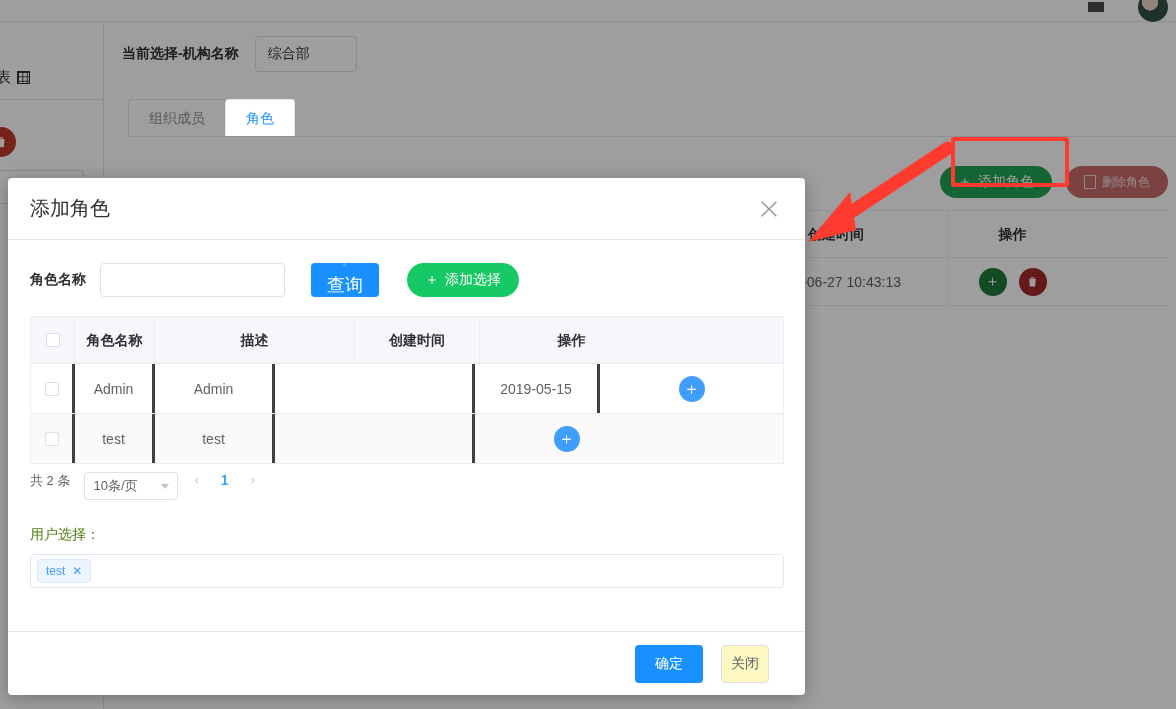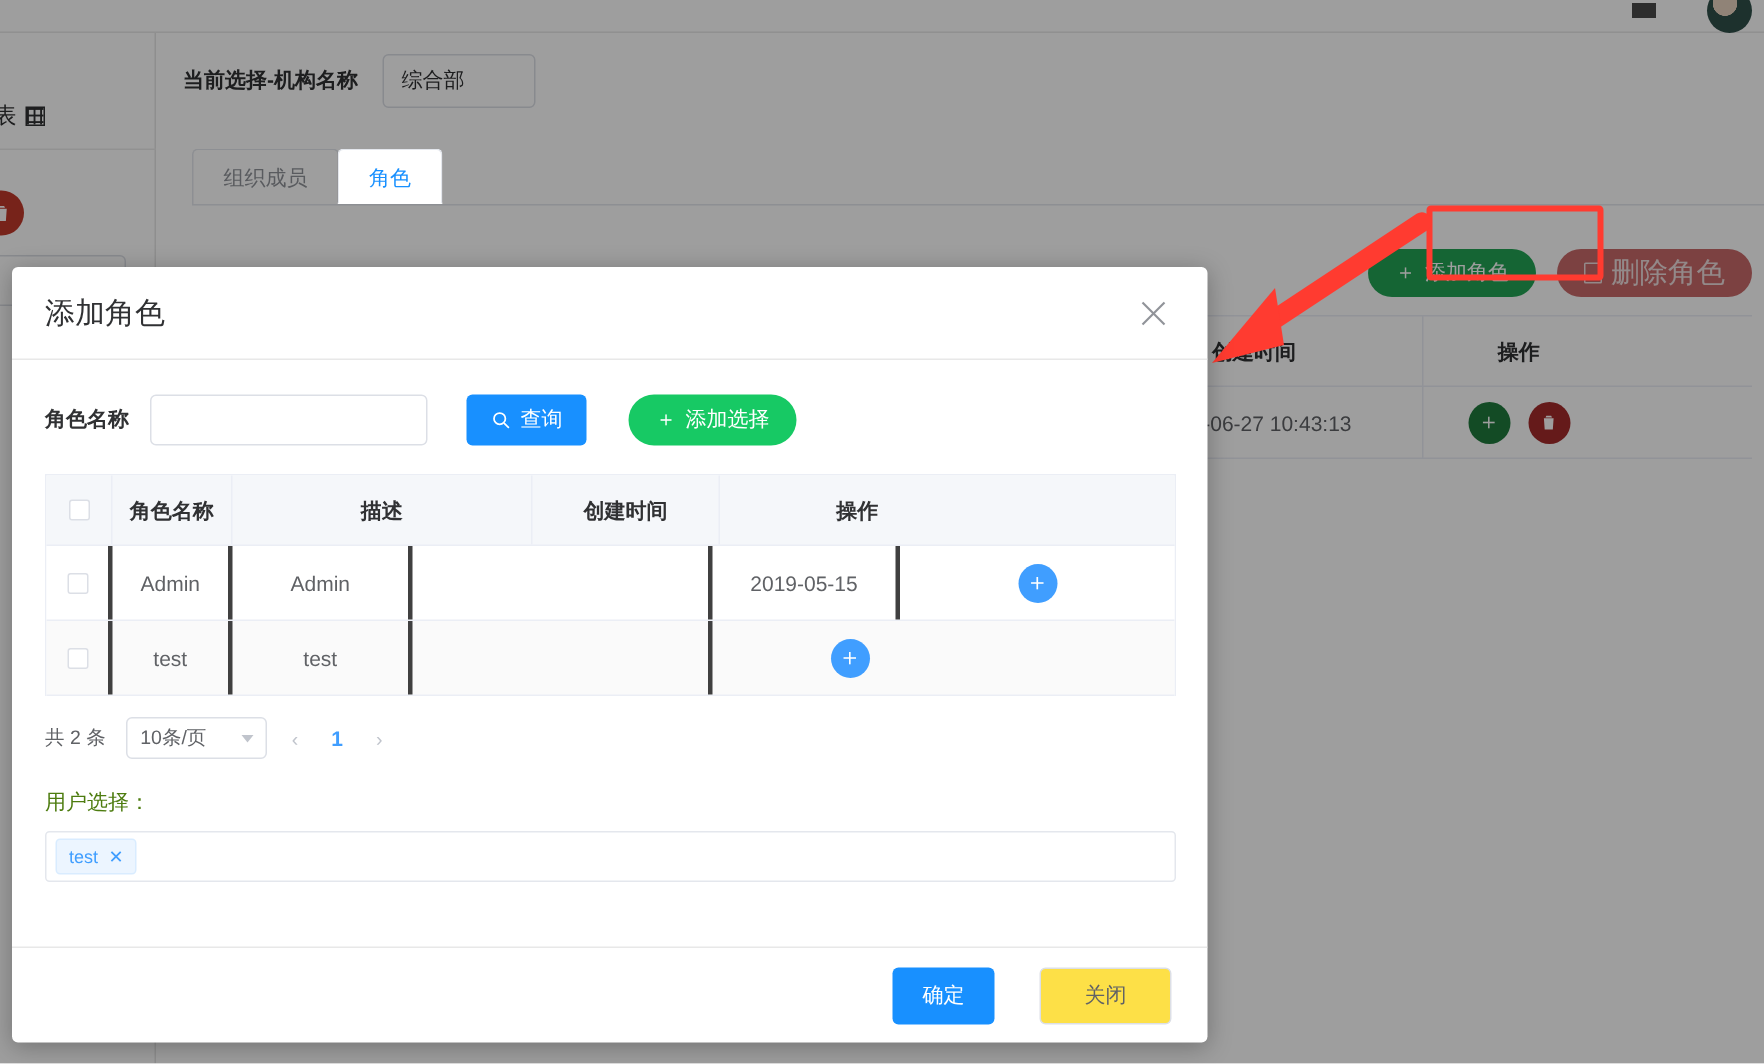--- a/index.html
+++ b/index.html
@@ -88,21 +88,21 @@
 
   .bg-btnbar {
     position: absolute; right: 8px; top: 144px; display: flex; align-items: center; gap: 14px;
   }
   .btn-add-role {
     height: 32px; padding: 0 18px; border-radius: 16px; background: #23a455;
     color: #fff; font-size: 14px; display: flex; align-items: center; gap: 6px; border: none;
   }
   .btn-del-role {
     height: 32px; padding: 0 18px; border-radius: 16px; background: #c96a6a;
-    color: #eddede; font-size: 19px; display: flex; align-items: center; gap: 6px; border: none;
+    color: #eddede; font-size: 12px; display: flex; align-items: center; gap: 6px; border: none;
   }
   .doc-icon { width: 12px; height: 14px; border: 1.6px solid #eddede; border-radius: 1px; display:inline-block; }
 
   .bg-table {
     position: absolute; left: 110px; top: 188px; right: 8px;
   }
   .bg-thead {
     display: flex; height: 48px; align-items: center;
     border-top: 1px solid #ebeef5; border-bottom: 1px solid #ebeef5; background: #fff;
   }
@@ -149,22 +149,23 @@
 
   .form-row { display: flex; align-items: center; gap: 14px; height: 40px; margin-bottom: 16px; }
   .form-label { font-size: 14px; color: #303133; font-weight: 700; }
   .form-input {
     width: 185px; height: 34px; border: 1px solid #dcdfe6; border-radius: 4px;
     font-size: 14px; color: #606266; padding: 0 10px; outline: none;
     font-family: "Liberation Sans", sans-serif;
   }
   .btn-query {
     height: 34px; padding: 0 16px; border-radius: 4px; background: #1890ff; color: #fff;
-    font-size: 14px; border: none; display: flex; align-items: center; gap: 6px; cursor: pointer;
+    font-size: 18px; border: none; display: flex; align-items: center; gap: 6px; cursor: pointer;
     margin-left: 12px;
+    flex-direction: column;
   }
   .btn-query svg { width: 14px; height: 14px; stroke: #fff; stroke-width: 2; fill: none; }
   .btn-addsel {
     height: 34px; padding: 0 18px; border-radius: 17px; background: #17c964; color: #fff;
     font-size: 14px; border: none; display: flex; align-items: center; gap: 6px; cursor: pointer;
     margin-left: 14px;
   }
 
   
   .tbl { width: 754px; border: 1px solid #ebeef5; border-bottom: none; }
@@ -188,21 +189,21 @@
   .c-time { width: 125px; }
   .c-ops  { width: 183px; display: flex !important; align-items: center; justify-content: center; }
   .cbx { width: 14px; height: 14px; border: 1px solid #dcdfe6; border-radius: 2px; background: #fff; }
   .plus-btn {
     width: 26px; height: 26px; border-radius: 50%; background: #409eff; color: #fff;
     display: flex; align-items: center; justify-content: center; font-size: 16px;
     border: none; cursor: pointer; line-height: 1;
   }
 
   
-  .pager { display: flex; align-items: center; gap: 10px; height: 48px; padding-top: 8px; }
+  .pager { display: flex; align-items: flex-start; gap: 10px; height: 48px; padding-top: 8px; }
   .pg-total { font-size: 13px; color: #606266; }
   .pg-size {
     height: 28px; width: 94px; border: 1px solid #dcdfe6; border-radius: 4px; background: #fff;
     display: flex; align-items: center; justify-content: space-between; padding: 0 8px;
     font-size: 13px; color: #606266; margin-left: 4px;
   }
   .chev { width: 0; height: 0; border-left: 4px solid transparent; border-right: 4px solid transparent;
           border-top: 5px solid #c0c4cc; }
   .pg-arrow { font-size: 13px; color: #c0c4cc; padding: 0 6px; background: none; border: none; cursor: pointer; }
   .pg-num { font-size: 14px; color: #409eff; font-weight: 700; padding: 0 6px; background: none; border: none; cursor: pointer; }
@@ -215,28 +216,28 @@
   }
   .tag {
     height: 24px; background: #ecf5ff; border: 1px solid #d9ecff; border-radius: 3px;
     display: flex; align-items: center; gap: 7px; padding: 0 8px; font-size: 12px; color: #409eff;
   }
   .tag-x { color: #409eff; font-size: 12px; cursor: pointer; background: none; border: none; }
 
   .modal-foot {
     position: absolute; left: 0; bottom: 0; width: 797px; height: 64px;
     border-top: 1px solid #e8e8e8; display: flex; align-items: center;
-    justify-content: flex-end; gap: 30px; padding-right: 24px;
+    justify-content: flex-end; gap: 18px; padding-right: 36px;
   }
   .btn-ok {
     width: 68px; height: 38px; background: #1890ff; color: #fff; border: none; border-radius: 4px;
     font-size: 14px; cursor: pointer; font-family: "Liberation Sans", sans-serif;
   }
   .btn-close {
-    width: 88px; height: 38px; background: #fde047; color: #606266; border: 1px solid #dcdfe6;
+    width: 48px; height: 38px; background: #fef9c3; color: #606266; border: 1px solid #dcdfe6;
     border-radius: 4px; font-size: 14px; cursor: pointer; font-family: "Liberation Sans", sans-serif;
   }
 </style>
 </head>
 <body>
 
 <div id="root">
 
   <div class="bg-layer">
 

